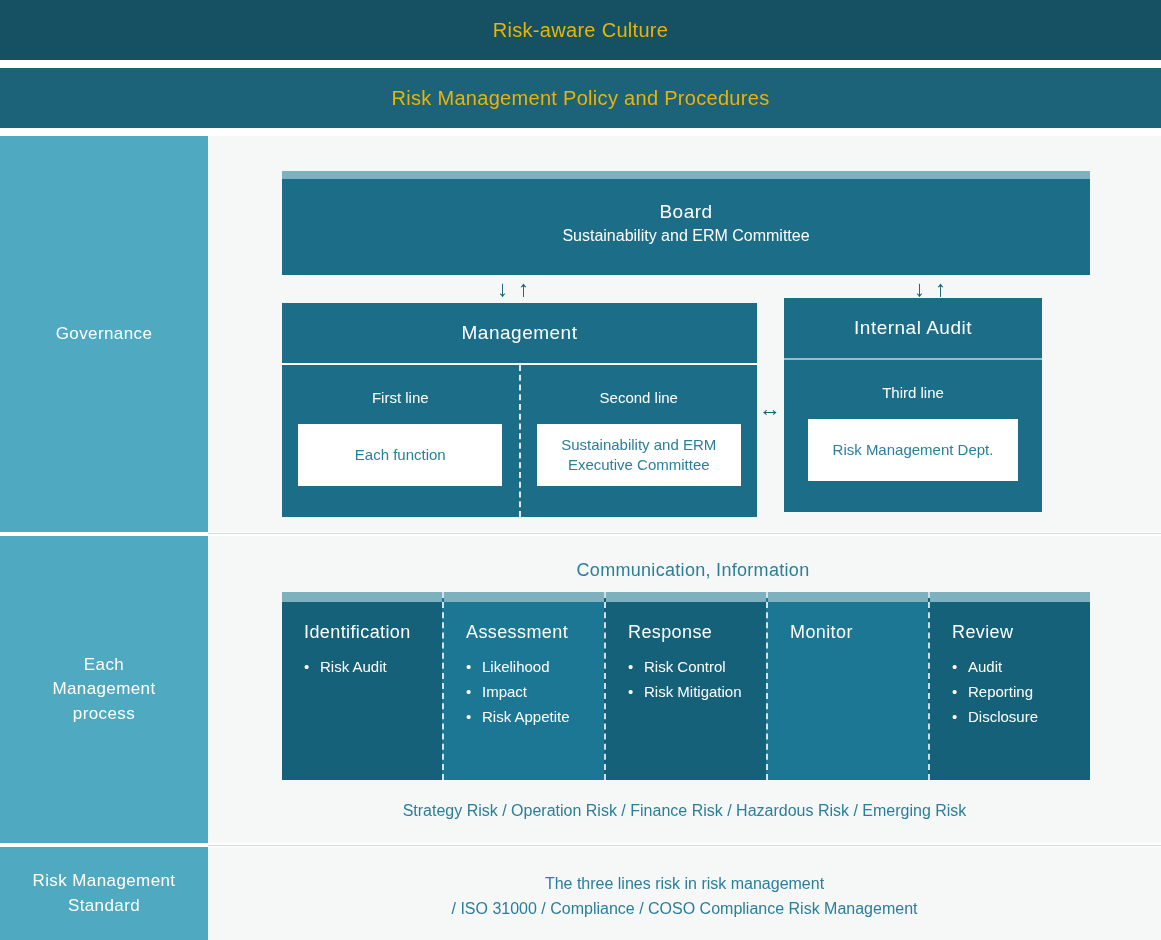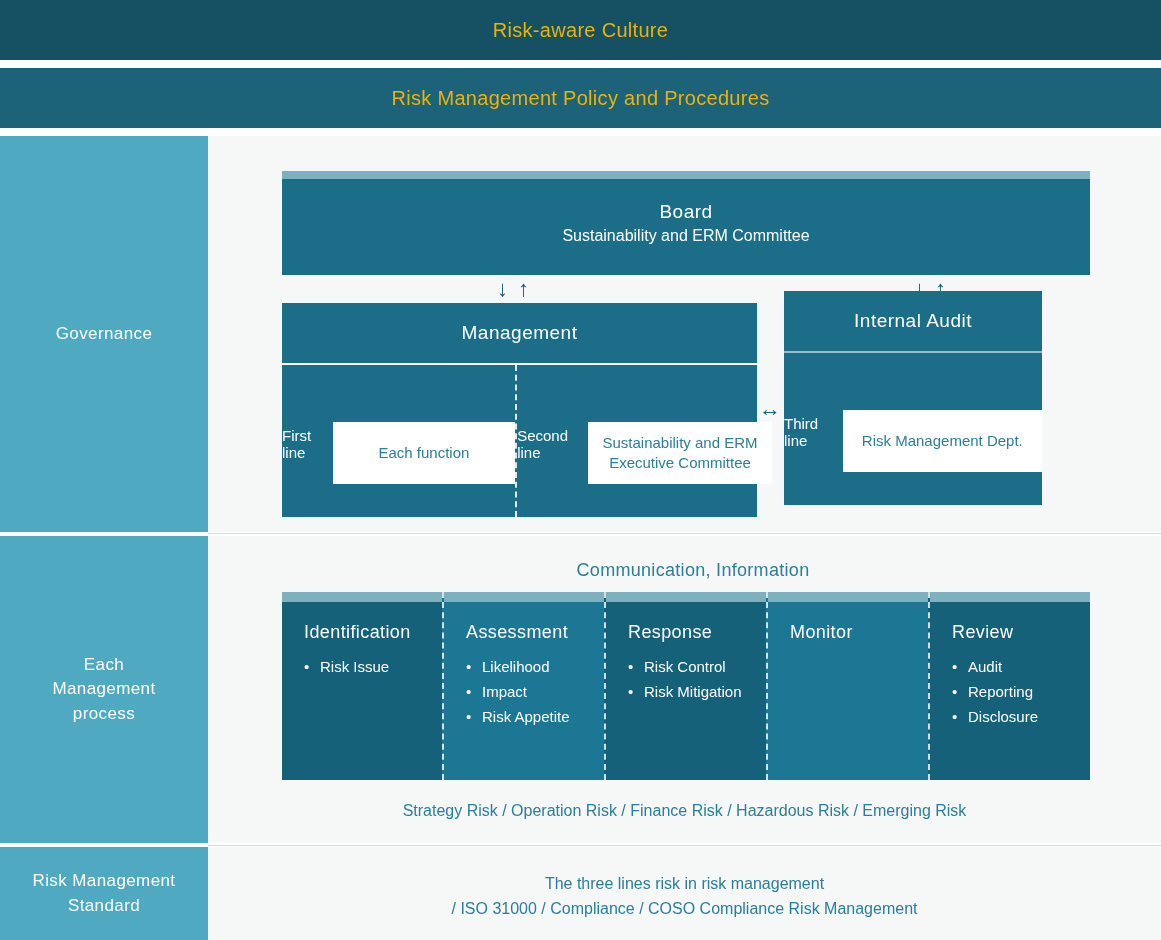--- a/index.html
+++ b/index.html
@@ -128,41 +128,41 @@
     line-height: 1;
   }
 
   
   .gbox {
     position: absolute;
     background: #1c6e88;
     color: #ffffff;
   }
   .mgmt  { left: 282px; top: 303px; width: 475px; height: 214px; }
-  .audit { left: 784px; top: 291px; width: 258px; height: 214px; }
+  .audit { left: 784px; top: 298px; width: 258px; height: 214px; }
 
   .gbox-title {
     height: 62px;
     display: flex;
     align-items: center;
     justify-content: center;
     font-size: 19px;
     letter-spacing: 0.5px;
   }
   .mgmt .gbox-title  { border-bottom: 2px solid #ffffff; }
   .audit .gbox-title { border-bottom: 2px solid rgba(255,255,255,0.55); }
 
   .gbox-body {
     display: flex;
     height: 152px;
   }
   .lane {
     flex: 1;
     display: flex;
-    flex-direction: row;
+    flex-direction: column;
     align-items: center;
     padding-top: 24px;
   }
   .lane + .lane { border-left: 2px dashed rgba(255,255,255,0.85); }
   .lane-label { font-size: 15px; margin-bottom: 18px; }
   .lane-card {
     background: #ffffff;
     color: #2a7f9b;
     font-size: 15px;
     line-height: 1.35;
@@ -331,21 +331,21 @@
       </div>
     </div>
   </div>
 
   <div class="comm-label">Communication, Information</div>
 
   <div class="proc-row">
     <div class="proc-col proc-dark">
       <div class="proc-title">Identification</div>
       <ul class="proc-list">
-        <li>Risk Issue</li>
+        <li>Risk Audit</li>
       </ul>
     </div>
     <div class="proc-col proc-light">
       <div class="proc-title">Assessment</div>
       <ul class="proc-list">
         <li>Likelihood</li>
         <li>Impact</li>
         <li>Risk Appetite</li>
       </ul>
     </div>

